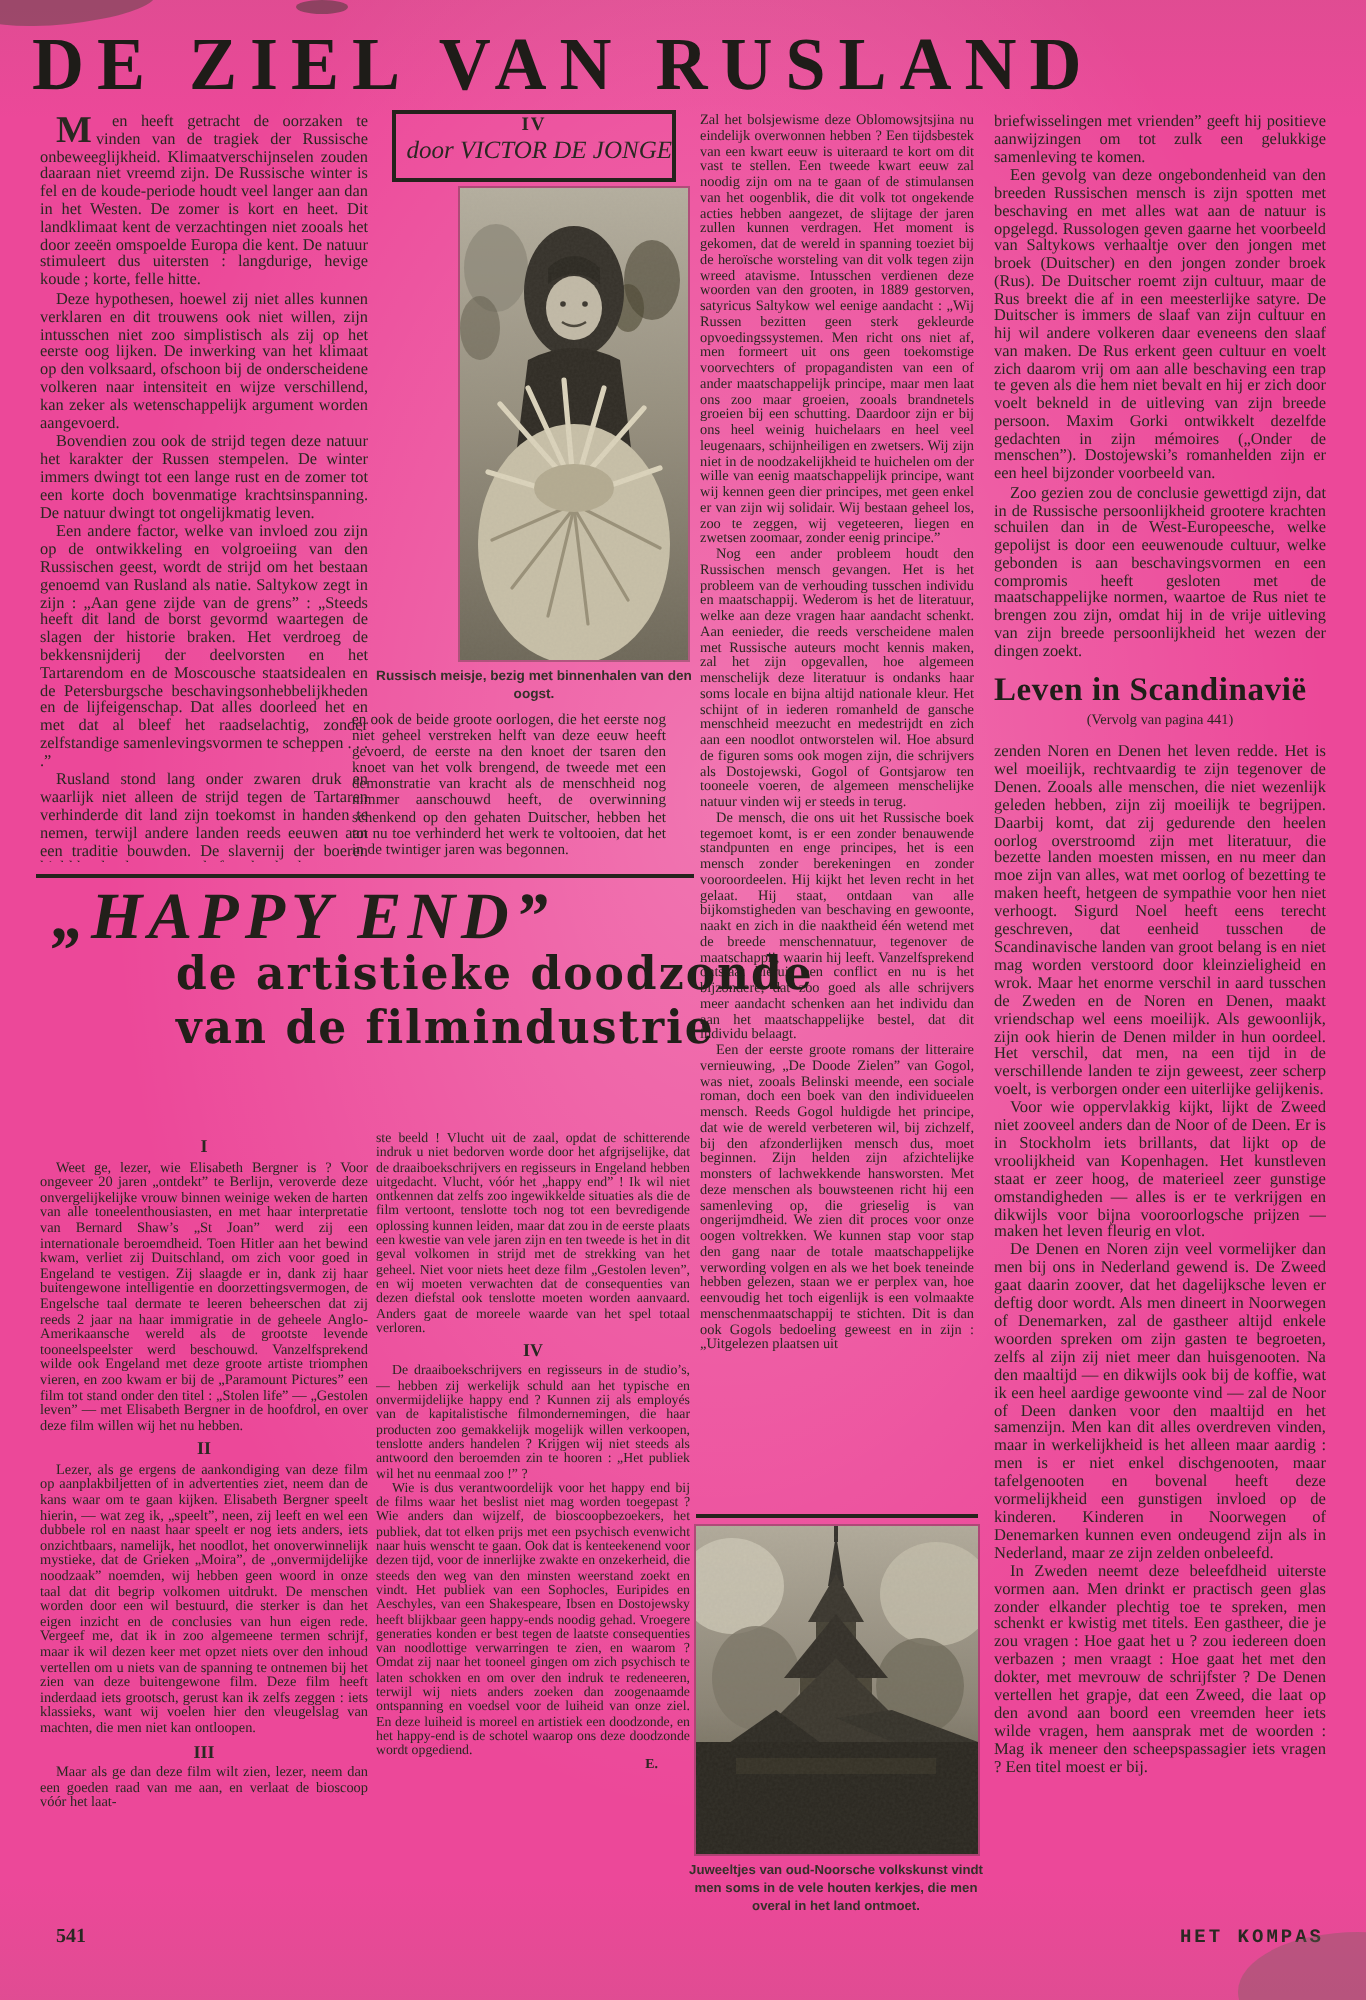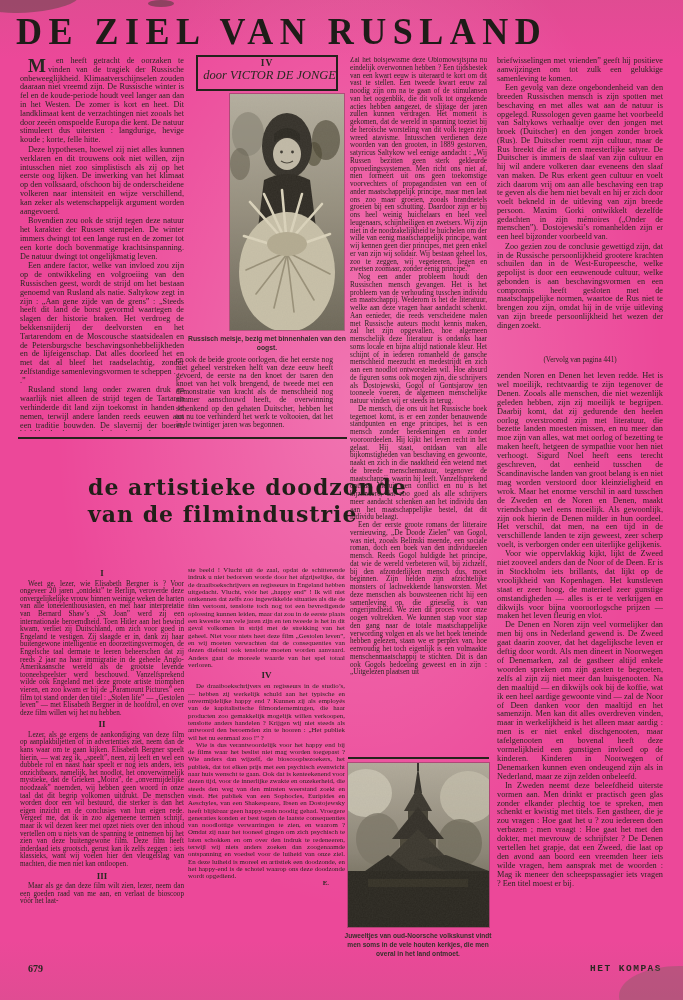--- a/index.html
+++ b/index.html
@@ -150,38 +150,40 @@
       <p class="para p">De mensch, die ons uit het Russische boek tegemoet komt, is er een zonder benauwende standpunten en enge principes, het is een mensch zonder berekeningen en zonder vooroordeelen. Hij kijkt het leven recht in het gelaat. Hij staat, ontdaan van alle bijkomstigheden van beschaving en gewoonte, naakt en zich in die naaktheid één wetend met de breede menschennatuur, tegenover de maatschappij, waarin hij leeft. Vanzelfsprekend ontstaat hieruit een conflict en nu is het bijzondere, dat zoo goed als alle schrijvers meer aandacht schenken aan het individu dan aan het maatschappelijke bestel, dat dit individu belaagt.</p>
       <p class="para p">Een der eerste groote romans der litteraire vernieuwing, „De Doode Zielen” van Gogol, was niet, zooals Belinski meende, een sociale roman, doch een boek van den individueelen mensch. Reeds Gogol huldigde het principe, dat wie de wereld verbeteren wil, bij zichzelf, bij den afzonderlijken mensch dus, moet beginnen. Zijn helden zijn afzichtelijke monsters of lachwekkende hansworsten. Met deze menschen als bouwsteenen richt hij een samenleving op, die grieselig is van ongerijmdheid. We zien dit proces voor onze oogen voltrekken. We kunnen stap voor stap den gang naar de totale maatschappelijke verwording volgen en als we het boek teneinde hebben gelezen, staan we er perplex van, hoe eenvoudig het toch eigenlijk is een volmaakte menschenmaatschappij te stichten. Dit is dan ook Gogols bedoeling geweest en in zijn : „Uitgelezen plaatsen uit</p>
     </div>
   <div class="col c-russia4">
       <p class="para pc">briefwisselingen met vrienden” geeft hij positieve aanwijzingen om tot zulk een gelukkige samenleving te komen.</p>
       <p class="para p">Een gevolg van deze ongebondenheid van den breeden Russischen mensch is zijn spotten met beschaving en met alles wat aan de natuur is opgelegd. Russologen geven gaarne het voorbeeld van Saltykows verhaaltje over den jongen met broek (Duitscher) en den jongen zonder broek (Rus). De Duitscher roemt zijn cultuur, maar de Rus breekt die af in een meesterlijke satyre. De Duitscher is immers de slaaf van zijn cultuur en hij wil andere volkeren daar eveneens den slaaf van maken. De Rus erkent geen cultuur en voelt zich daarom vrij om aan alle beschaving een trap te geven als die hem niet bevalt en hij er zich door voelt bekneld in de uitleving van zijn breede persoon. Maxim Gorki ontwikkelt dezelfde gedachten in zijn mémoires („Onder de menschen”). Dostojewski’s romanhelden zijn er een heel bijzonder voorbeeld van.</p>
       <p class="para p">Zoo gezien zou de conclusie gewettigd zijn, dat in de Russische persoonlijkheid grootere krachten schuilen dan in de West-Europeesche, welke gepolijst is door een eeuwenoude cultuur, welke gebonden is aan beschavingsvormen en een compromis heeft gesloten met de maatschappelijke normen, waartoe de Rus niet te brengen zou zijn, omdat hij in de vrije uitleving van zijn breede persoonlijkheid het wezen der dingen zoekt.</p>
     </div>
 
   <div class="rule-h rule1"></div>
+  <div class="he-title">„HAPPY END”</div>
   <div class="he-sub he-sub1">de artistieke doodzonde</div>
   <div class="he-sub he-sub2">van de filmindustrie</div>
   <div class="col c-he1">
       <div class="marker">I</div>
       <p class="para p">Weet ge, lezer, wie Elisabeth Bergner is ? Voor ongeveer 20 jaren „ontdekt” te Berlijn, veroverde deze onvergelijkelijke vrouw binnen weinige weken de harten van alle toneelenthousiasten, en met haar interpretatie van Bernard Shaw’s „St Joan” werd zij een internationale beroemdheid. Toen Hitler aan het bewind kwam, verliet zij Duitschland, om zich voor goed in Engeland te vestigen. Zij slaagde er in, dank zij haar buitengewone intelligentie en doorzettingsvermogen, de Engelsche taal dermate te leeren beheerschen dat zij reeds 2 jaar na haar immigratie in de geheele Anglo-Amerikaansche wereld als de grootste levende tooneelspeelster werd beschouwd. Vanzelfsprekend wilde ook Engeland met deze groote artiste triomphen vieren, en zoo kwam er bij de „Paramount Pictures” een film tot stand onder den titel : „Stolen life” — „Gestolen leven” — met Elisabeth Bergner in de hoofdrol, en over deze film willen wij het nu hebben.</p>
       <div class="marker">II</div>
       <p class="para p">Lezer, als ge ergens de aankondiging van deze film op aanplakbiljetten of in advertenties ziet, neem dan de kans waar om te gaan kijken. Elisabeth Bergner speelt hierin, — wat zeg ik, „speelt”, neen, zij leeft en wel een dubbele rol en naast haar speelt er nog iets anders, iets onzichtbaars, namelijk, het noodlot, het onoverwinnelijk mystieke, dat de Grieken „Moira”, de „onvermijdelijke noodzaak” noemden, wij hebben geen woord in onze taal dat dit begrip volkomen uitdrukt. De menschen worden door een wil bestuurd, die sterker is dan het eigen inzicht en de conclusies van hun eigen rede. Vergeef me, dat ik in zoo algemeene termen schrijf, maar ik wil dezen keer met opzet niets over den inhoud vertellen om u niets van de spanning te ontnemen bij het zien van deze buitengewone film. Deze film heeft inderdaad iets grootsch, gerust kan ik zelfs zeggen : iets klassieks, want wij voelen hier den vleugelslag van machten, die men niet kan ontloopen.</p>
       <div class="marker">III</div>
       <p class="para p">Maar als ge dan deze film wilt zien, lezer, neem dan een goeden raad van me aan, en verlaat de bioscoop vóór het laat-</p>
     </div>
   <div class="col c-he2">
       <p class="para pc">ste beeld ! Vlucht uit de zaal, opdat de schitterende indruk u niet bedorven worde door het afgrijselijke, dat de draaiboekschrijvers en regisseurs in Engeland hebben uitgedacht. Vlucht, vóór het „happy end” ! Ik wil niet ontkennen dat zelfs zoo ingewikkelde situaties als die de film vertoont, tenslotte toch nog tot een bevredigende oplossing kunnen leiden, maar dat zou in de eerste plaats een kwestie van vele jaren zijn en ten tweede is het in dit geval volkomen in strijd met de strekking van het geheel. Niet voor niets heet deze film „Gestolen leven”, en wij moeten verwachten dat de consequenties van dezen diefstal ook tenslotte moeten worden aanvaard. Anders gaat de moreele waarde van het spel totaal verloren.</p>
       <div class="marker">IV</div>
       <p class="para p">De draaiboekschrijvers en regisseurs in de studio’s, — hebben zij werkelijk schuld aan het typische en onvermijdelijke happy end ? Kunnen zij als employés van de kapitalistische filmondernemingen, die haar producten zoo gemakkelijk mogelijk willen verkoopen, tenslotte anders handelen ? Krijgen wij niet steeds als antwoord den beroemden zin te hooren : „Het publiek wil het nu eenmaal zoo !” ?</p>
       <p class="para p">Wie is dus verantwoordelijk voor het happy end bij de films waar het beslist niet mag worden toegepast ? Wie anders dan wijzelf, de bioscoopbezoekers, het publiek, dat tot elken prijs met een psychisch evenwicht naar huis wenscht te gaan. Ook dat is kenteekenend voor dezen tijd, voor de innerlijke zwakte en onzekerheid, die steeds den weg van den minsten weerstand zoekt en vindt. Het publiek van een Sophocles, Euripides en Aeschyles, van een Shakespeare, Ibsen en Dostojewsky heeft blijkbaar geen happy-ends noodig gehad. Vroegere generaties konden er best tegen de laatste consequenties van noodlottige verwarringen te zien, en waarom ? Omdat zij naar het tooneel gingen om zich psychisch te laten schokken en om over den indruk te redeneeren, terwijl wij niets anders zoeken dan zoogenaamde ontspanning en voedsel voor de luiheid van onze ziel. En deze luiheid is moreel en artistiek een doodzonde, en het happy-end is de schotel waarop ons deze doodzonde wordt opgediend.</p>
       <p class="para sig">E.</p>
     </div>
 
+  <div class="sc-head">Leven in Scandinavië</div>
   <div class="sc-note">(Vervolg van pagina 441)</div>
   <div class="col c-scand">
       <p class="para pc">zenden Noren en Denen het leven redde. Het is wel moeilijk, rechtvaardig te zijn tegenover de Denen. Zooals alle menschen, die niet wezenlijk geleden hebben, zijn zij moeilijk te begrijpen. Daarbij komt, dat zij gedurende den heelen oorlog overstroomd zijn met literatuur, die bezette landen moesten missen, en nu meer dan moe zijn van alles, wat met oorlog of bezetting te maken heeft, hetgeen de sympathie voor hen niet verhoogt. Sigurd Noel heeft eens terecht geschreven, dat eenheid tusschen de Scandinavische landen van groot belang is en niet mag worden verstoord door kleinzieligheid en wrok. Maar het enorme verschil in aard tusschen de Zweden en de Noren en Denen, maakt vriendschap wel eens moeilijk. Als gewoonlijk, zijn ook hierin de Denen milder in hun oordeel. Het verschil, dat men, na een tijd in de verschillende landen te zijn geweest, zeer scherp voelt, is verborgen onder een uiterlijke gelijkenis.</p>
       <p class="para p">Voor wie oppervlakkig kijkt, lijkt de Zweed niet zooveel anders dan de Noor of de Deen. Er is in Stockholm iets brillants, dat lijkt op de vroolijkheid van Kopenhagen. Het kunstleven staat er zeer hoog, de materieel zeer gunstige omstandigheden — alles is er te verkrijgen en dikwijls voor bijna vooroorlogsche prijzen — maken het leven fleurig en vlot.</p>
       <p class="para p">De Denen en Noren zijn veel vormelijker dan men bij ons in Nederland gewend is. De Zweed gaat daarin zoover, dat het dagelijksche leven er deftig door wordt. Als men dineert in Noorwegen of Denemarken, zal de gastheer altijd enkele woorden spreken om zijn gasten te begroeten, zelfs al zijn zij niet meer dan huisgenooten. Na den maaltijd — en dikwijls ook bij de koffie, wat ik een heel aardige gewoonte vind — zal de Noor of Deen danken voor den maaltijd en het samenzijn. Men kan dit alles overdreven vinden, maar in werkelijkheid is het alleen maar aardig : men is er niet enkel dischgenooten, maar tafelgenooten en bovenal heeft deze vormelijkheid een gunstigen invloed op de kinderen. Kinderen in Noorwegen of Denemarken kunnen even ondeugend zijn als in Nederland, maar ze zijn zelden onbeleefd.</p>
       <p class="para p">In Zweden neemt deze beleefdheid uiterste vormen aan. Men drinkt er practisch geen glas zonder elkander plechtig toe te spreken, men schenkt er kwistig met titels. Een gastheer, die je zou vragen : Hoe gaat het u ? zou iedereen doen verbazen ; men vraagt : Hoe gaat het met den dokter, met mevrouw de schrijfster ? De Denen vertellen het grapje, dat een Zweed, die laat op den avond aan boord een vreemden heer iets wilde vragen, hem aansprak met de woorden : Mag ik meneer den scheepspassagier iets vragen ? Een titel moest er bij.</p>
     </div>
 
   <div class="rule-h rule2"></div>
   <div class="photo" style="left:348px;top:763px;width:141px;height:164px;">
@@ -211,21 +213,21 @@
       <path d="M70,66 L112,108 L28,108 Z" fill="#3b372e"></path>
       <path d="M0,120 L40,92 L78,120 Z" fill="#2e2b24"></path>
       <path d="M70,96 L141,126 L141,108 L98,92 Z" fill="#35322a"></path>
       <rect x="0" y="108" width="141" height="56" fill="#2a2720"></rect>
       <rect x="20" y="116" width="100" height="8" fill="#383428" opacity="0.8"></rect>
       <rect width="141" height="164" filter="url(#grain2)" opacity="0.24"></rect>
     </svg>
   </div>
   <div class="caption cap2">Juweeltjes van oud-Noorsche volkskunst vindt men soms in de vele houten kerkjes, die men overal in het land ontmoet.</div>
 
-  <div class="pageno">679</div>
+  <div class="pageno">541</div>
   <div class="magname">HET KOMPAS</div>
 
   <div class="edge-right"></div>
   <div class="edge-right-top"></div>
   <div class="smudge-tl"></div>
   <div class="smudge-tc"></div>
   <div class="smudge-br"></div>
 </div>
 
 </body></html>

